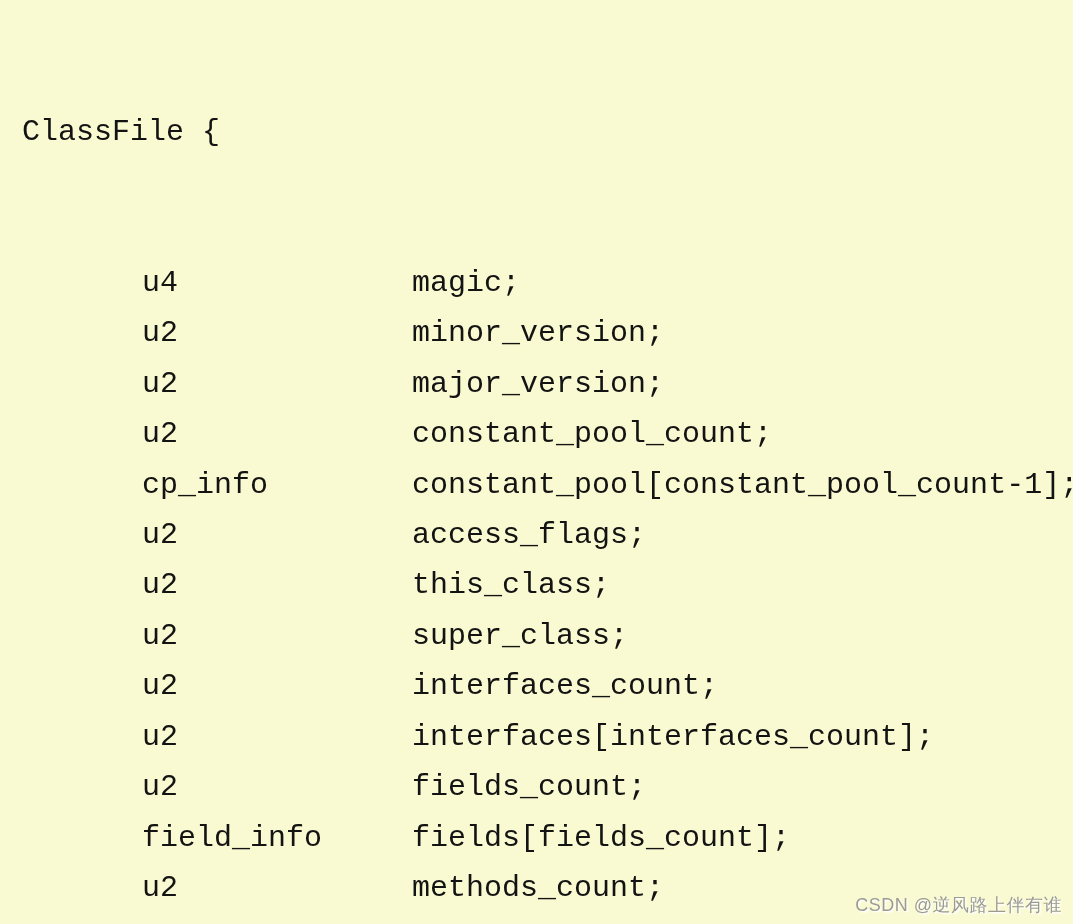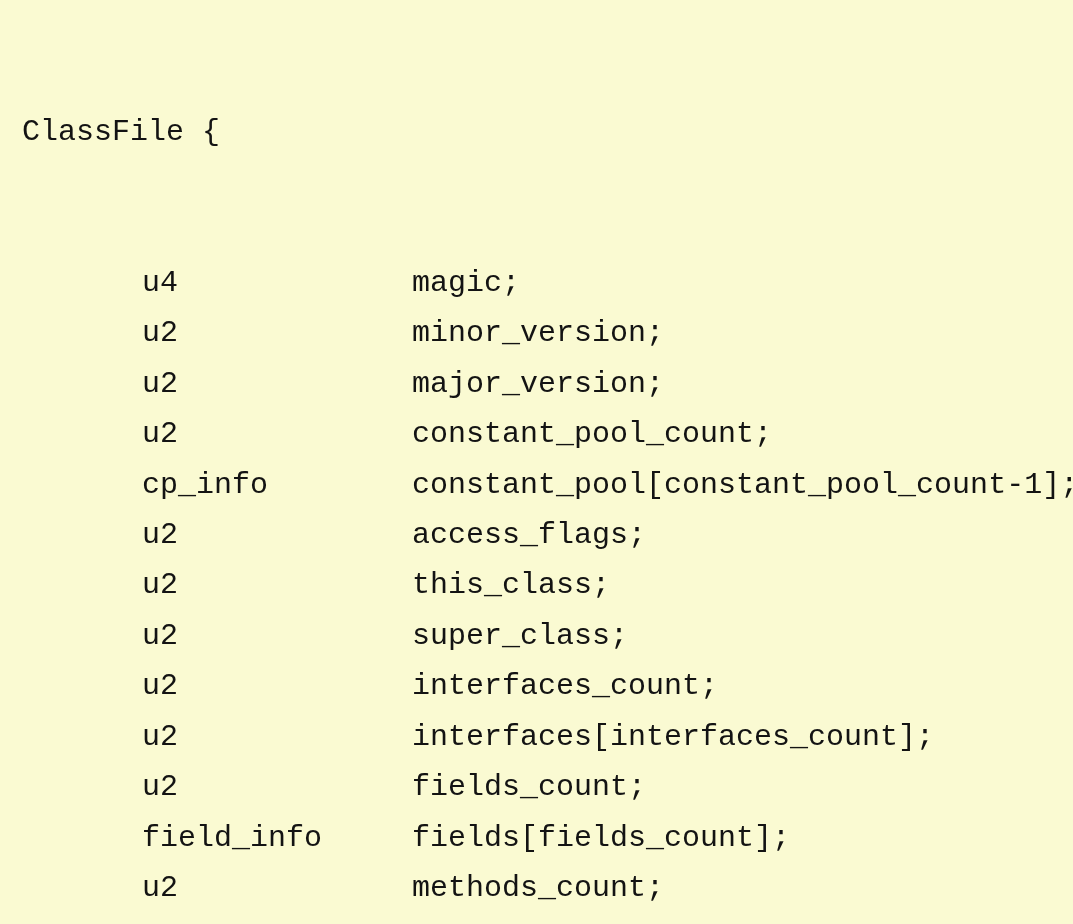--- a/index.html
+++ b/index.html
@@ -56,13 +56,14 @@
 </style>
 </head>
 <body style="background-color: rgb(250, 250, 210);">
 
 <div class="page">
   <div class="code" style="color: rgb(19, 19, 19);">
     <div class="line header">ClassFile {</div>
     <div><div class="line field"><span class="ftype">u4</span><span class="fname">magic;</span></div><div class="line field"><span class="ftype">u2</span><span class="fname">minor_version;</span></div><div class="line field"><span class="ftype">u2</span><span class="fname">major_version;</span></div><div class="line field"><span class="ftype">u2</span><span class="fname">constant_pool_count;</span></div><div class="line field"><span class="ftype">cp_info</span><span class="fname">constant_pool[constant_pool_count-1];</span></div><div class="line field"><span class="ftype">u2</span><span class="fname">access_flags;</span></div><div class="line field"><span class="ftype">u2</span><span class="fname">this_class;</span></div><div class="line field"><span class="ftype">u2</span><span class="fname">super_class;</span></div><div class="line field"><span class="ftype">u2</span><span class="fname">interfaces_count;</span></div><div class="line field"><span class="ftype">u2</span><span class="fname">interfaces[interfaces_count];</span></div><div class="line field"><span class="ftype">u2</span><span class="fname">fields_count;</span></div><div class="line field"><span class="ftype">field_info</span><span class="fname">fields[fields_count];</span></div><div class="line field"><span class="ftype">u2</span><span class="fname">methods_count;</span></div><div class="line field"><span class="ftype">method_info</span><span class="fname">methods[methods_count];</span></div></div>
     
   </div>
+  <div class="watermark" style="color: rgb(155, 155, 147);">CSDN @逆风路上伴有谁</div>
 </div>
 
 </body></html>

